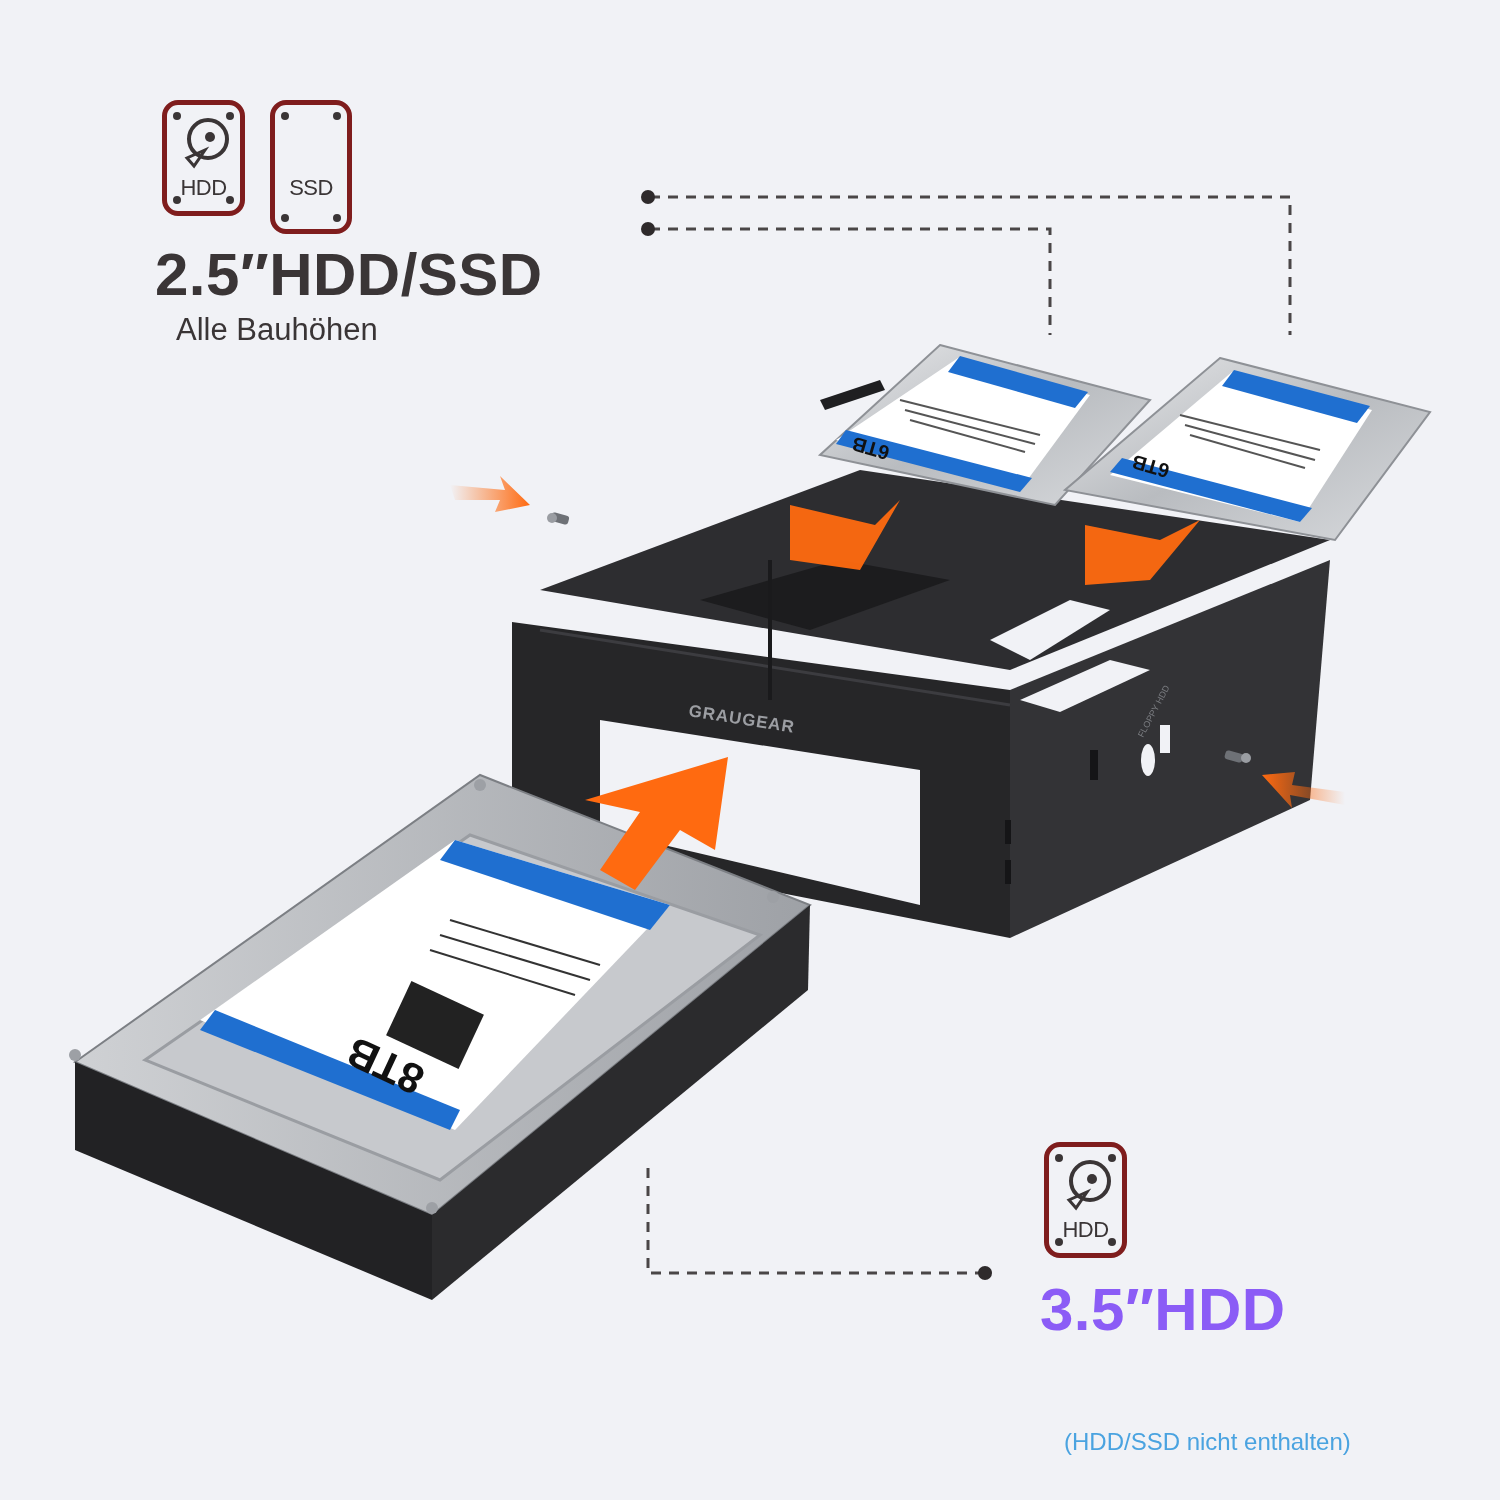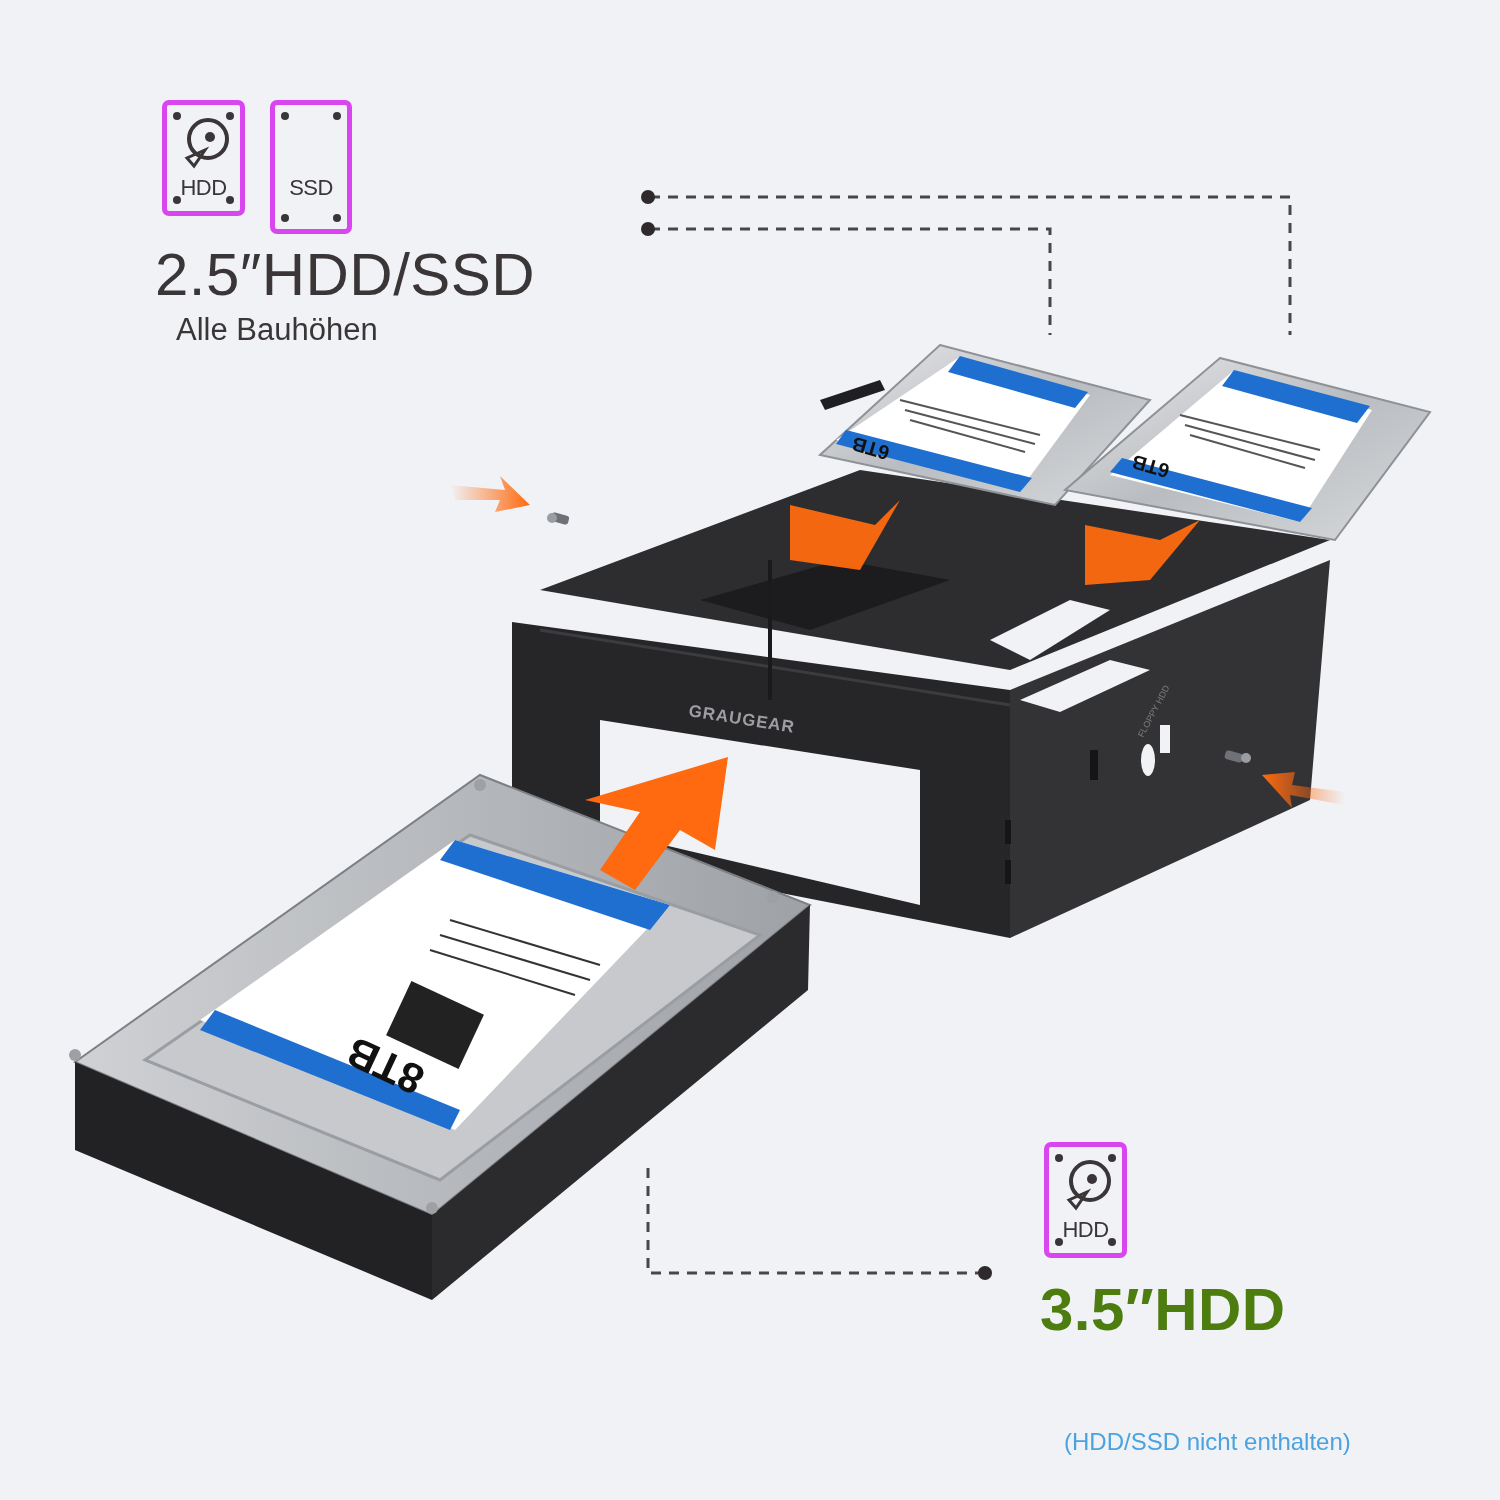--- a/index.html
+++ b/index.html
@@ -5,38 +5,38 @@
   html, body { margin: 0; padding: 0; }
   body {
     width: 1500px; height: 1500px; overflow: hidden;
     background: #f1f2f6;
     font-family: "Liberation Sans", "DejaVu Sans", sans-serif;
     position: relative;
   }
   .abs { position: absolute; }
   .icon-box {
     position: absolute; box-sizing: border-box;
-    border: 5px solid #d946ef; border-radius: 7px;
+    border: 5px solid #7f1d1d; border-radius: 16px;
     background: transparent;
   }
   .icon-box .dot { position: absolute; width: 8px; height: 8px; border-radius: 50%; background: #3a3536; }
   .icon-box .lbl {
     position: absolute; left: 0; right: 0; text-align: center;
     font-weight: 400; color: #3a3536; font-size: 22px; letter-spacing: -0.5px;
   }
   .title-25 {
-    left: 155px; top: 240px; font-size: 60px; font-weight: 400;
+    left: 155px; top: 240px; font-size: 60px; font-weight: 700;
     color: #3a3536; letter-spacing: 0.5px; white-space: nowrap;
   }
   .sub-25 {
     left: 157px; top: 312px; font-size: 31px; color: #3a3536; white-space: nowrap; margin-left: 19px;
   }
   .title-35 {
     left: 1040px; top: 1275px; font-size: 60px; font-weight: 700;
-    color: #4d7c0f; letter-spacing: 0.5px; white-space: nowrap;
+    color: #8b5cf6; letter-spacing: 0.5px; white-space: nowrap;
   }
   .note {
     left: 1064px; top: 1428px; font-size: 24px; color: #4aa3e0; white-space: nowrap;
   }
   svg.scene { position: absolute; left: 0; top: 0; }
 </style>
 </head>
 <body>
 
 <svg class="scene" width="1500" height="1500" viewBox="0 0 1500 1500">

